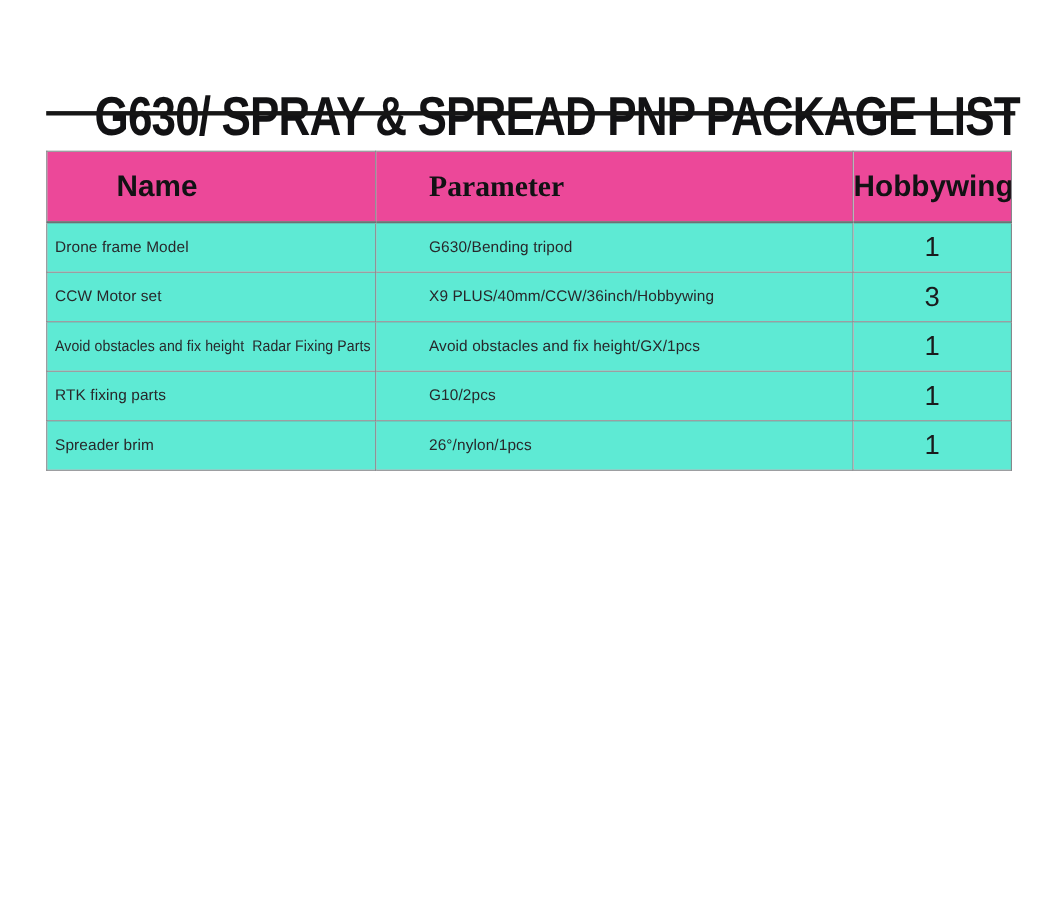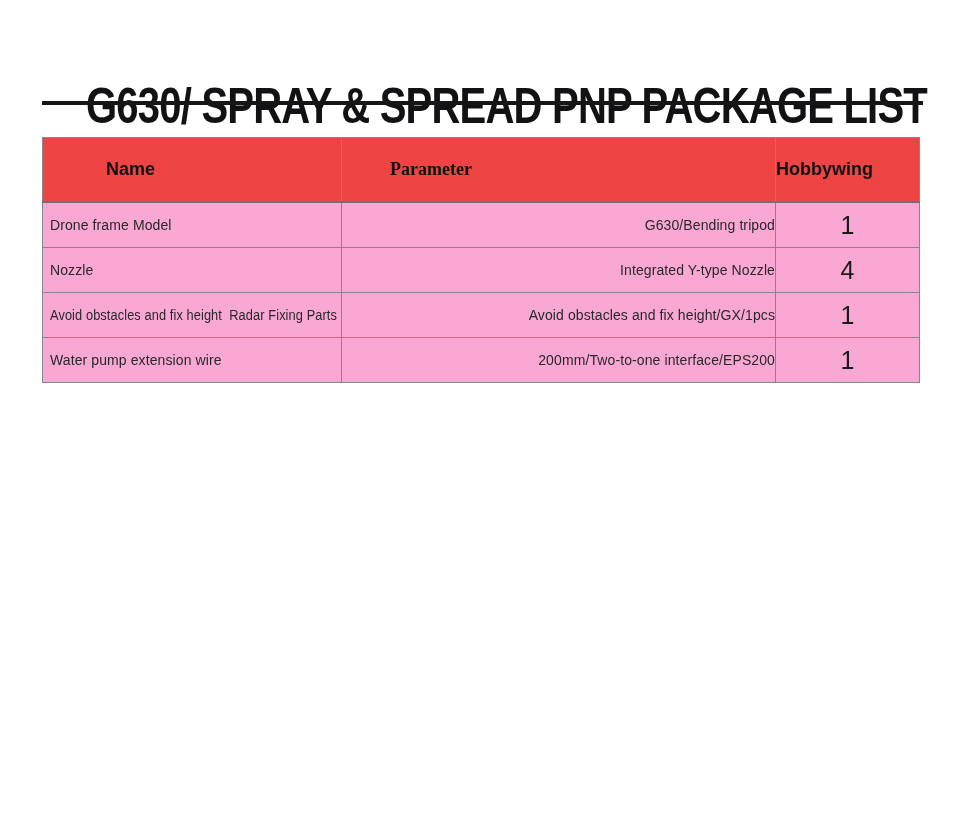--- a/index.html
+++ b/index.html
@@ -46,34 +46,34 @@
     border-collapse: collapse;
     table-layout: fixed;
   }
   table.pkg th, table.pkg td {
     border: 1.5px solid #86878b;
     vertical-align: middle;
     overflow: hidden;
   }
   table.pkg thead th {
     height: 64px;
-    background: #ef4444;
-    font-size: 18px;
+    background: #ec4899;
+    font-size: 27px;
     font-weight: 700;
     color: #121214;
     text-align: left;
     border-bottom: 2px solid #6f7074;
   }
   th.th-name  { padding-left: 63px; }
   th.th-param { padding-left: 48px; font-family: Liberation Serif, serif; }
   th.th-qty   { text-align: center; padding-left: 0; }
 
-  table.pkg tbody td { height: 44px; background: #f9a8d4; }
+  table.pkg tbody td { height: 44px; background: #5eead4; }
   td.td-name  { padding-left: 7px; }
-  td.td-param { padding-left: 48px; text-align: right; }
+  td.td-param { padding-left: 48px; }
   td.td-qty   { text-align: center; }
 
   .cell-text {
     display: inline-block;
     white-space: pre;
     font-size: 14px;
     color: #28282b;
     letter-spacing: 0.1px;
     transform-origin: left center;
   }
@@ -114,45 +114,56 @@
     </td>
     <td class="td-param">
       <span class="cell-text">G630/Bending tripod</span>
     </td>
     <td class="td-qty">
       <span class="qty-text">1</span>
     </td>
   </tr>
       <tr>
     <td class="td-name">
-      <span class="cell-text">Nozzle</span>
+      <span class="cell-text">CCW Motor set</span>
     </td>
     <td class="td-param">
-      <span class="cell-text">Integrated Y-type Nozzle</span>
+      <span class="cell-text">X9 PLUS/40mm/CCW/36inch/Hobbywing</span>
     </td>
     <td class="td-qty">
-      <span class="qty-text">4</span>
+      <span class="qty-text">3</span>
     </td>
   </tr>
       <tr>
     <td class="td-name">
       <span class="cell-text" style="transform: scaleX(0.914923);">Avoid obstacles and fix height  Radar Fixing Parts</span>
     </td>
     <td class="td-param">
       <span class="cell-text">Avoid obstacles and fix height/GX/1pcs</span>
     </td>
     <td class="td-qty">
       <span class="qty-text">1</span>
     </td>
   </tr>
       <tr>
     <td class="td-name">
-      <span class="cell-text">Water pump extension wire</span>
+      <span class="cell-text">RTK fixing parts</span>
     </td>
     <td class="td-param">
-      <span class="cell-text">200mm/Two-to-one interface/EPS200</span>
+      <span class="cell-text">G10/2pcs</span>
+    </td>
+    <td class="td-qty">
+      <span class="qty-text">1</span>
+    </td>
+  </tr>
+      <tr>
+    <td class="td-name">
+      <span class="cell-text">Spreader brim</span>
+    </td>
+    <td class="td-param">
+      <span class="cell-text">26°/nylon/1pcs</span>
     </td>
     <td class="td-qty">
       <span class="qty-text">1</span>
     </td>
   </tr>
     </tbody>
 </table>
 
 </body></html>

